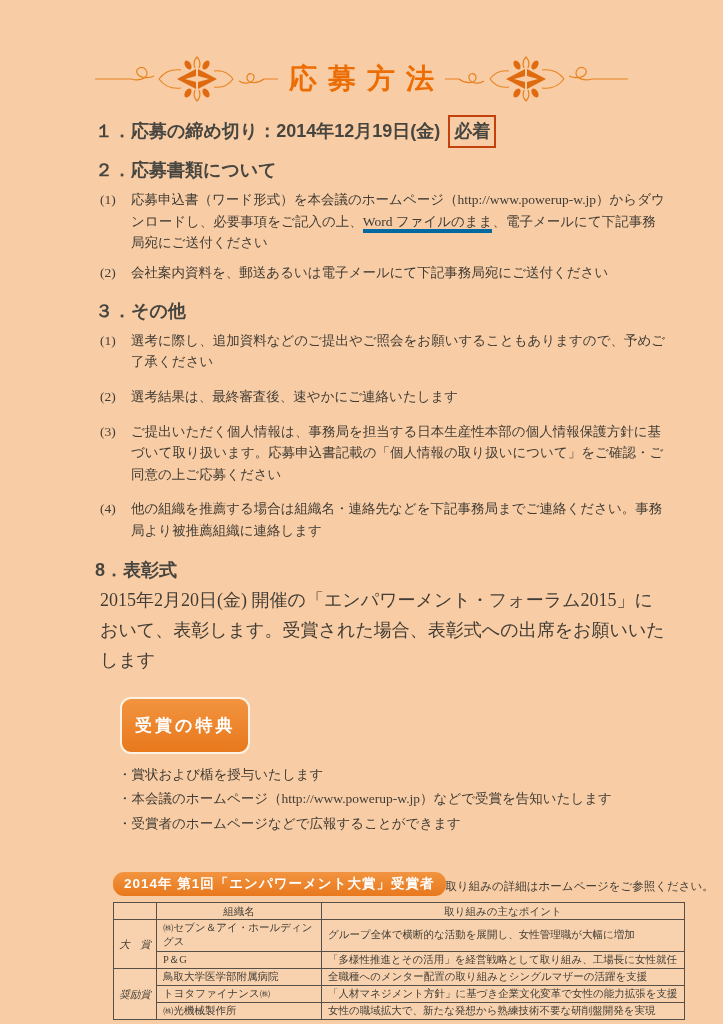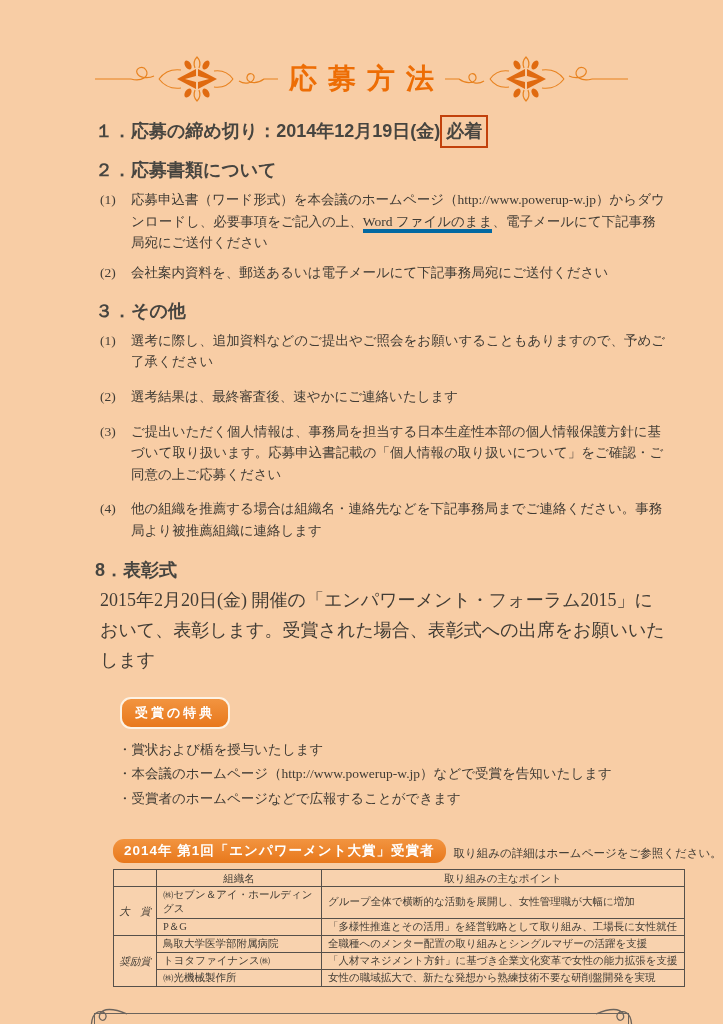--- a/index.html
+++ b/index.html
@@ -23,21 +23,21 @@
     font-family:"Liberation Sans",sans-serif;
     font-weight:bold;font-size:28px;
     letter-spacing:11px;text-indent:11px;
     color:#ed6d05;white-space:nowrap;
   }
   
   .sec-heading{
     font-family:"Liberation Sans",sans-serif;
     font-weight:bold;font-size:18px;color:#474540;
     margin:0 0 0 95px;line-height:1.25;
-    display:flex;align-items:center;
+    display:flex;align-items:center;gap:8px;
   }
   .hisso-box{
     display:inline-block;
     border:2px solid #c2410c;
     padding:3px 4px;line-height:1.25;
   }
   
   .items{margin:5px 55px 0 100px;}
   .item{display:flex;gap:7px;font-size:13.5px;line-height:1.6;margin-top:8px;}
   .item .no{flex:0 0 24px;}
@@ -50,28 +50,28 @@
   
   .pill{
     display:inline-block;
     font-family:"Liberation Sans",sans-serif;
     font-weight:bold;color:#fff;
     background:linear-gradient(180deg,#f29440,#e8781c);
     white-space:nowrap;
   }
   .benefit-badge{
     margin:22px 0 0 120px;
-    font-size:13px;letter-spacing:3px;
-    padding:5px 13px;border-radius:11px;
+    font-size:17px;letter-spacing:3px;
+    padding:15px 13px;border-radius:11px;
     border:2px solid #fdf2e4;
   }
   .benefit-lines{margin:9px 55px 0 118px;font-size:13.5px;line-height:1.8;}
   .winner-row{
-    display:flex;align-items:flex-end;gap:8px;
-    margin:28px 0 0 113px;
+    display:flex;align-items:flex-end;
+    margin:36px 0 0 113px;
   }
   .winner-badge{
     font-size:13.5px;letter-spacing:1px;
     padding:3px 11px;border-radius:11px;
   }
   .winner-note{font-size:11.5px;line-height:1.3;padding-bottom:2px;}
   
   .winners-table{
     margin:6px 0 0 113px;
     border-collapse:collapse;

